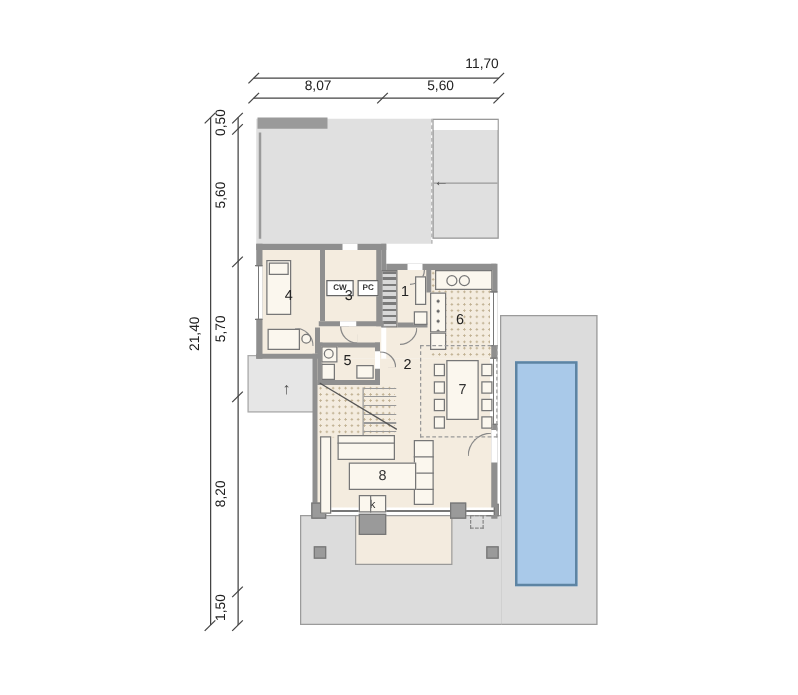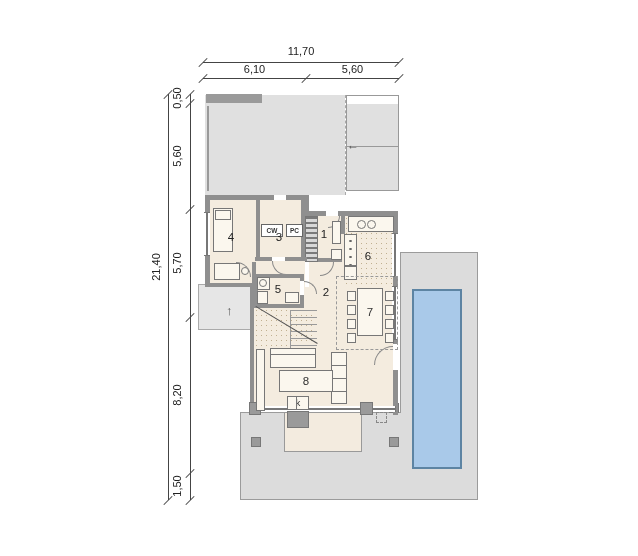--- a/index.html
+++ b/index.html
@@ -28,25 +28,25 @@
   .wm{position:absolute;left:410px;top:481px;width:195px;text-align:center;color:#000;opacity:0.12;filter:blur(0.4px);}
   .wm .l1{font-size:15px;font-style:italic;font-family:"DejaVu Serif","Liberation Serif",serif;}
   .wm .l2{font-size:11px;letter-spacing:2px;margin-top:1px;}
   .circle{border-radius:50%;}
 </style>
 </head>
 <body>
 
 <div class="canvas">
 
-  <div class="dimtext" style="left:203px;top:45px;width:196px;">11,70</div>
+  <div class="dimtext" style="left:203px;top:45px;width:196px;text-align:right;">11,70</div>
   <div class="dline" style="left:203px;top:62px;width:196px;height:1px;"></div>
   <div class="tick" style="left:197px;top:62px;"></div>
   <div class="tick" style="left:393px;top:62px;"></div>
-  <div class="dimtext" style="left:203px;top:63px;width:103px;">6,10</div>
+  <div class="dimtext" style="left:203px;top:63px;width:103px;">8,07</div>
   <div class="dimtext" style="left:306px;top:63px;width:93px;">5,60</div>
   <div class="dline" style="left:203px;top:78px;width:196px;height:1px;"></div>
   <div class="tick" style="left:197px;top:78px;"></div>
   <div class="tick" style="left:300px;top:78px;"></div>
   <div class="tick" style="left:393px;top:78px;"></div>
 
   <div class="vlabel" style="left:126px;top:261px;">21,40</div>
   <div class="dline" style="left:168px;top:94px;width:1px;height:406px;"></div>
   <div class="tick" style="left:162px;top:94px;"></div>
   <div class="tick" style="left:162px;top:500px;"></div>

